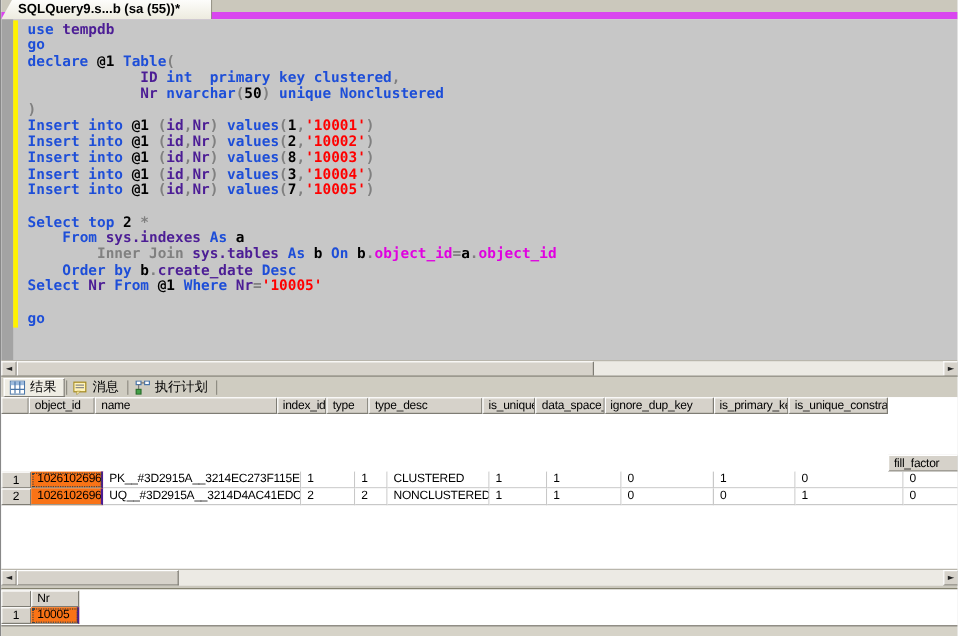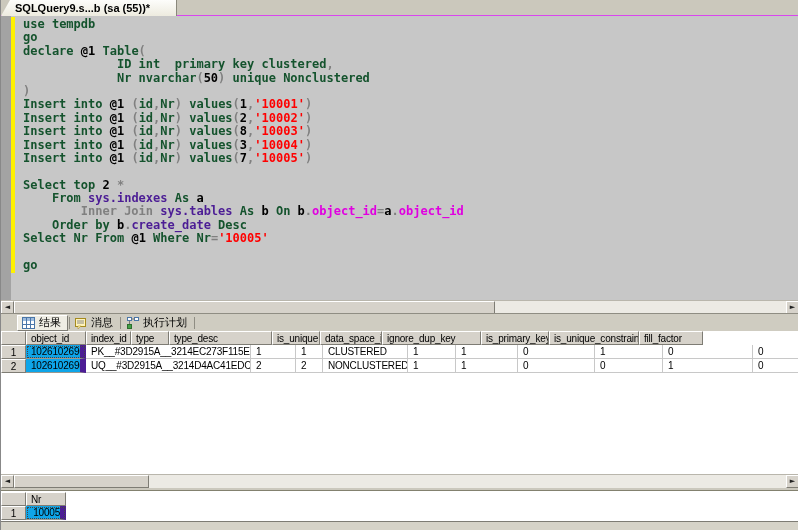--- a/index.html
+++ b/index.html
@@ -6,21 +6,21 @@
   #screen{
     position:relative; width:798px; height:530px; overflow:hidden;
     background:#FFFFFF; font-family:"Liberation Sans", sans-serif;
     border-left:1px solid #888; box-sizing:border-box;
   }
   *{box-sizing:border-box;}
 
   
   #doc-tabbar{
     position:absolute; left:0; top:0; width:798px; height:16px;
-    background:#CBC8BC; border-bottom:1px solid #d946ef;
+    background:#CBC8BC; border-bottom:6px solid #d946ef;
   }
   #doc-tab{
     position:absolute; left:0; top:0; height:16px; width:176px;
     background:linear-gradient(#FDFDFB,#EDEBDF);
     clip-path:polygon(9px 0, 100% 0, 100% 100%, 0 100%);
     border-right:1px solid #8A887C;
     font-size:11px; font-weight:bold; color:#000;
     padding:2px 4px 0 14px; white-space:nowrap; overflow:hidden;
   }
 
@@ -34,41 +34,41 @@
   }
   #change-bar{
     position:absolute; left:10px; top:1px; width:4px; height:256px; background:#FFF200;
   }
   #code{
     position:absolute; left:22px; top:2px;
     font-family:"DejaVu Sans Mono","Liberation Mono",monospace;
     font-size:12px; font-weight:bold; line-height:13.4px; white-space:pre; color:#000;
   }
   .cl{height:13.4px;}
-  .kw{color:#14532d;} .id{color:#14532d;} .str{color:#FF0000;}
+  .kw{color:#1d4ed8;} .id{color:#4c1d95;} .str{color:#FF0000;}
   .op{color:#808080;} .sys{color:#4c1d95;} .fn{color:#E000E0;} .pl{color:#000000;}
 
   
   .hscroll{position:absolute; background:#ECEAE4;}
   .sb-btn{
     position:absolute; top:0; width:13px; height:13px;
     background:#D6D2CA; border:1px solid; border-color:#FFF #7E7C74 #7E7C74 #FFF;
     font-family:"DejaVu Sans",sans-serif; font-size:7px; line-height:11px;
     text-align:center; color:#222;
   }
   .sb-thumb{
     position:absolute; top:0; height:13px;
     background:#D6D2CA; border:1px solid; border-color:#FFF #7E7C74 #7E7C74 #FFF;
   }
 
   
   #results-tabbar{
     position:absolute; left:0; top:313px; width:798px; height:18px;
     background:#CFCCC1; border-top:1px solid #8F8D83;
-    display:flex; align-items:center; padding-left:16px;
+    display:flex; align-items:center; padding-left:2px;
     font-size:11px; color:#000;
   }
   .rtab{display:flex; align-items:center; height:16px; padding:0 6px 0 4px; gap:4px; white-space:nowrap;}
   .rtab.active{
     background:#EFEDE4; border:1px solid; border-color:#FFF #7E7C74 #7E7C74 #FFF;
   }
   .rtab-sep{width:1px; height:12px; background:#8F8D83; margin:0 1px;}
 
   
   .grid-row{display:flex;}
@@ -79,21 +79,21 @@
   }
   .rh{
     height:14px; background:#D6D2CA; border:1px solid; border-color:#FFF #7E7C74 #7E7C74 #FFF;
     font-size:10px; text-align:center; padding-top:1px; color:#000;
   }
   .gc{
     height:14px; background:#FFF; border-right:1px solid #C8C8C8; border-bottom:1px solid #C8C8C8;
     font-size:10px; letter-spacing:-0.2px; padding:1px 0 0 5px;
     white-space:nowrap; overflow:hidden; color:#000;
   }
-  .gc.sel{background:#0ea5e9; border-right:6px solid #4c1d95; border-bottom:1px solid #9B988E;text-align:right;}
+  .gc.sel{background:#f97316; border-right:2px solid #4c1d95; border-bottom:1px solid #9B988E;}
   .gc.focus{outline:1px dotted #444; outline-offset:-2px;}
 
   #grid1-pane{position:absolute; left:0; top:331px; width:798px; height:143px; background:#FFF;}
   #grid1-hscroll{left:0; top:474px; width:798px; height:14px; border-top:1px solid #B9B6AC;}
   #splitter{position:absolute; left:0; top:488px; width:798px; height:3px; background:#CBC8BD; border-bottom:1px solid #83816F;}
   #grid2-pane{position:absolute; left:0; top:492px; width:798px; height:29px; background:#FFF;}
   #bottom-strip{position:absolute; left:0; top:521px; width:798px; height:9px; background:#D6D3C8; border-top:1px solid #7E7C74;}
 
   svg{display:block;}
 </style>
@@ -153,29 +153,30 @@
       <span>执行计划</span>
     </div>
     <div class="rtab-sep"></div>
   </div>
 
   <div id="grid1-pane">
     <div id="grid1">
         <div class="grid-row">
           <div class="rh" style="width: 25px;"></div>
           <div class="gh" style="width: 60px;">object_id</div>
+          <div class="gh" style="width: 165px;">name</div>
           <div class="gh" style="width: 45px;">index_id</div>
           <div class="gh" style="width: 38px;">type</div>
           <div class="gh" style="width: 103px;">type_desc</div>
           <div class="gh" style="width: 48px;">is_unique</div>
           <div class="gh" style="width: 62px;">data_space_id</div>
           <div class="gh" style="width: 99px;">ignore_dup_key</div>
           <div class="gh" style="width: 68px;">is_primary_key</div>
           <div class="gh" style="width: 90px;">is_unique_constraint</div>
-          <div class="gh" style="width: 64px;">fill_factor</div>
+          <div class="gh" style="width: 64px; margin-top: 48px;">fill_factor</div>
         </div>
         <div class="grid-row">
           <div class="rh" style="width: 25px;">1</div>
           <div class="gc sel focus" style="width: 60px;">1026102696</div>
           <div class="gc" style="width: 165px;">PK__#3D2915A__3214EC273F115E1A</div>
           <div class="gc" style="width: 45px;">1</div>
           <div class="gc" style="width: 27px;">1</div>
           <div class="gc" style="width: 85px;">CLUSTERED</div>
           <div class="gc" style="width: 48px;">1</div>
           <div class="gc" style="width: 62px;">1</div>

